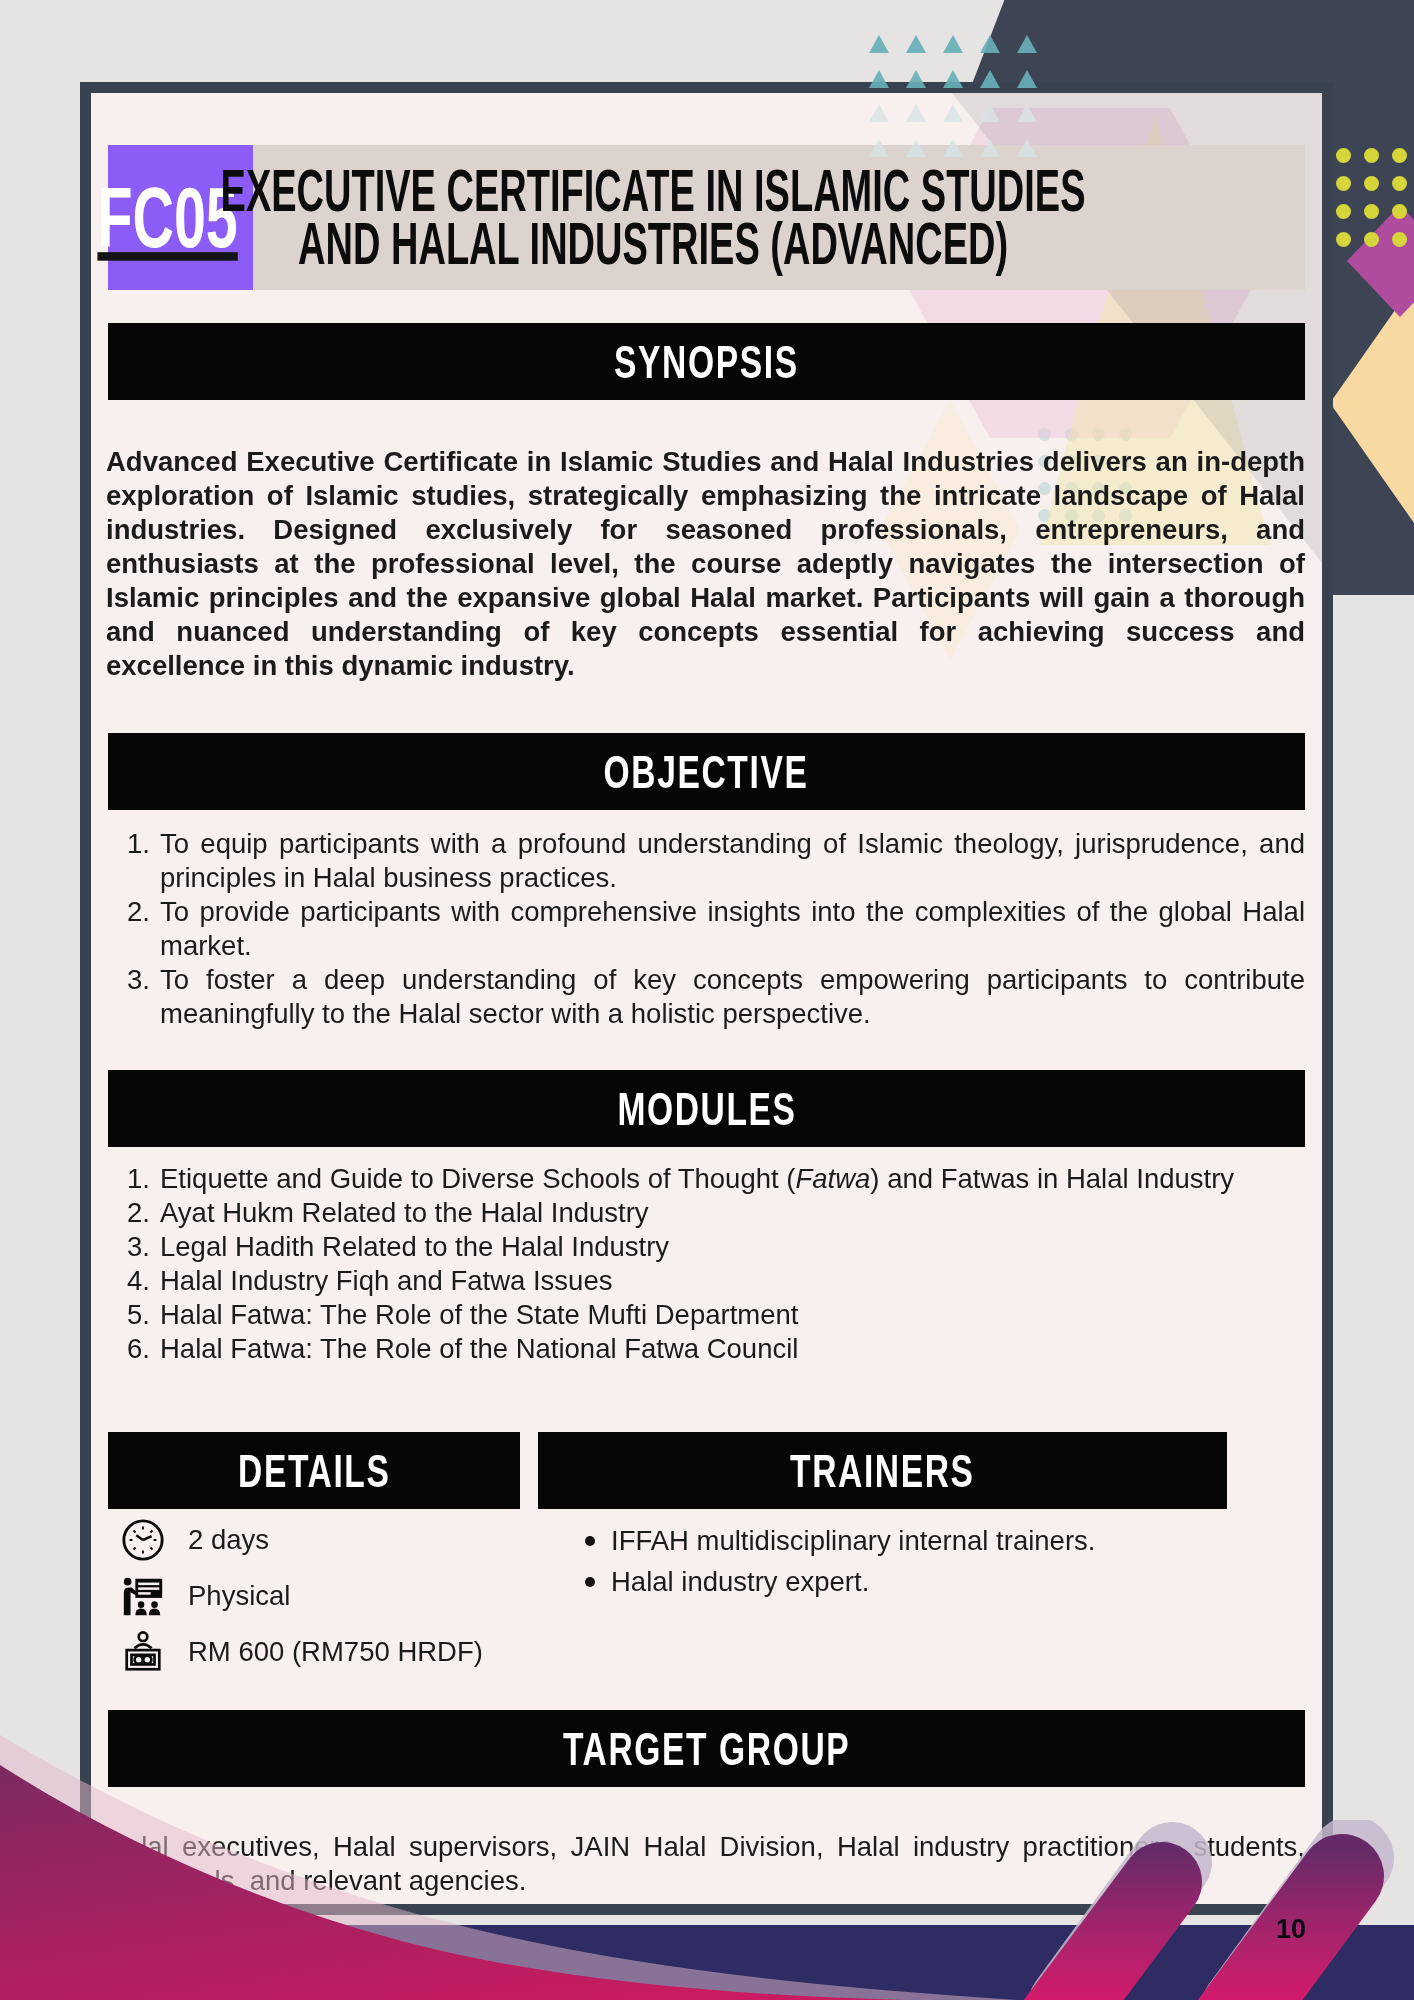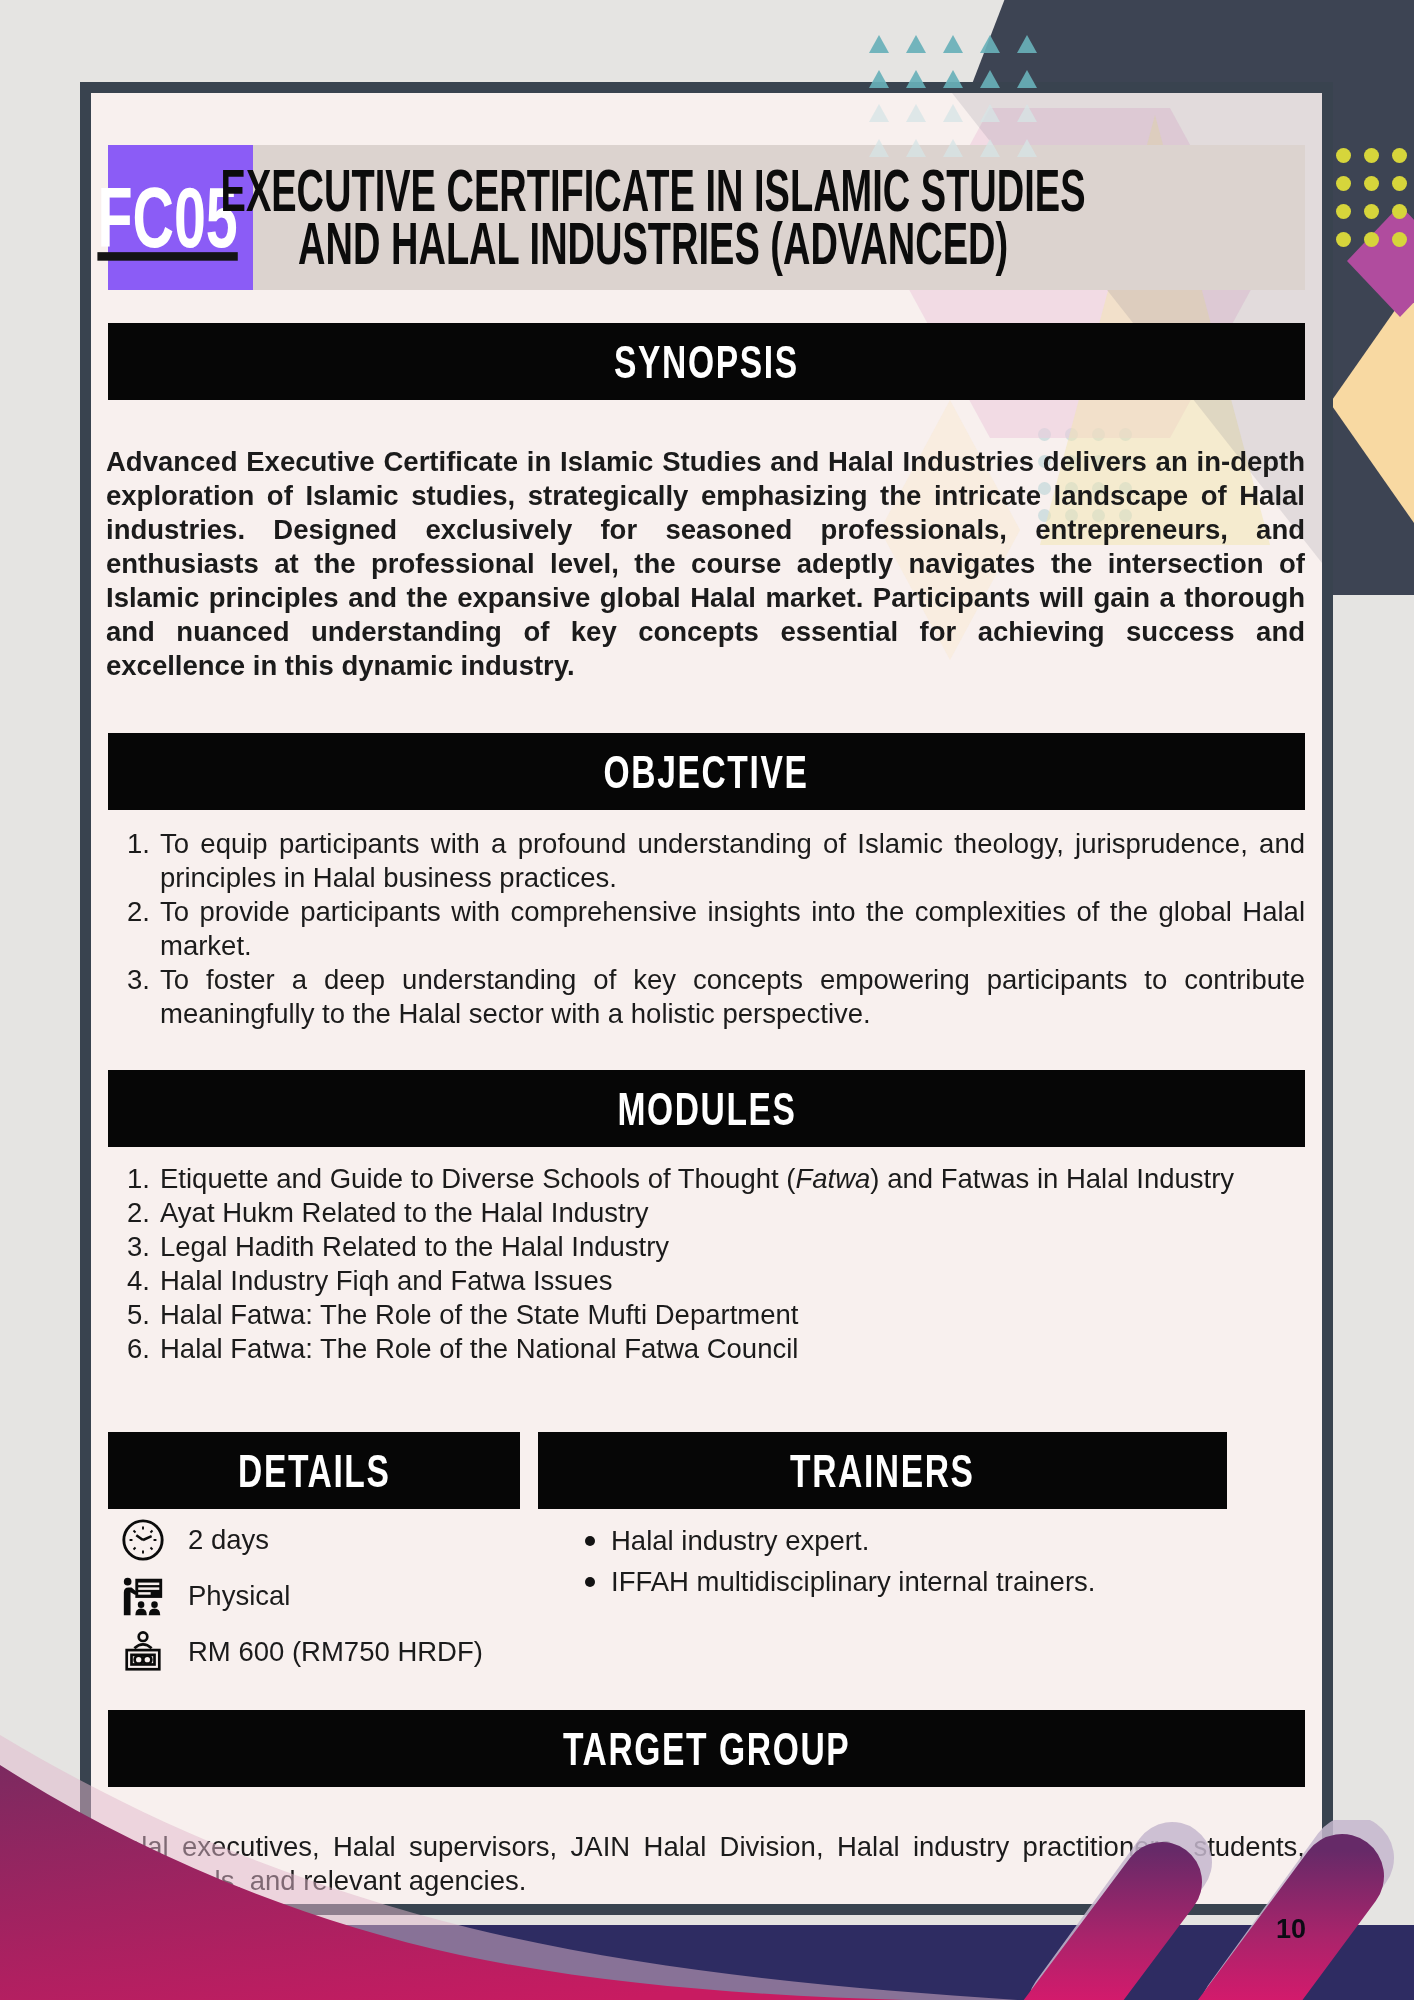--- a/index.html
+++ b/index.html
@@ -282,25 +282,25 @@
         <circle cx="19.5" cy="32" r="4.2"></circle>
         <circle cx="28.5" cy="32" r="4.2"></circle>
       </svg>
       <span class="d-label">RM 600 (RM750 HRDF)</span>
     </div>
   </div>
 
   <div class="trainers-list">
     <div class="t-row">
       <span class="dot"></span>
-      <span>Halal industry expert.</span>
+      <span>IFFAH multidisciplinary internal trainers.</span>
     </div>
     <div class="t-row">
       <span class="dot"></span>
-      <span>IFFAH multidisciplinary internal trainers.</span>
+      <span>Halal industry expert.</span>
     </div>
   </div>
 
   <div class="banner b-tgt">
     <span class="disp">TARGET GROUP</span>
   </div>
   <p class="bodytext tgt-text">Halal executives, Halal supervisors, JAIN Halal Division, Halal industry practitioners, students, individuals, and relevant agencies.</p>
 
   <svg class="swoosh" width="1050" height="350" viewBox="0 0 1050 350">
     <defs>

